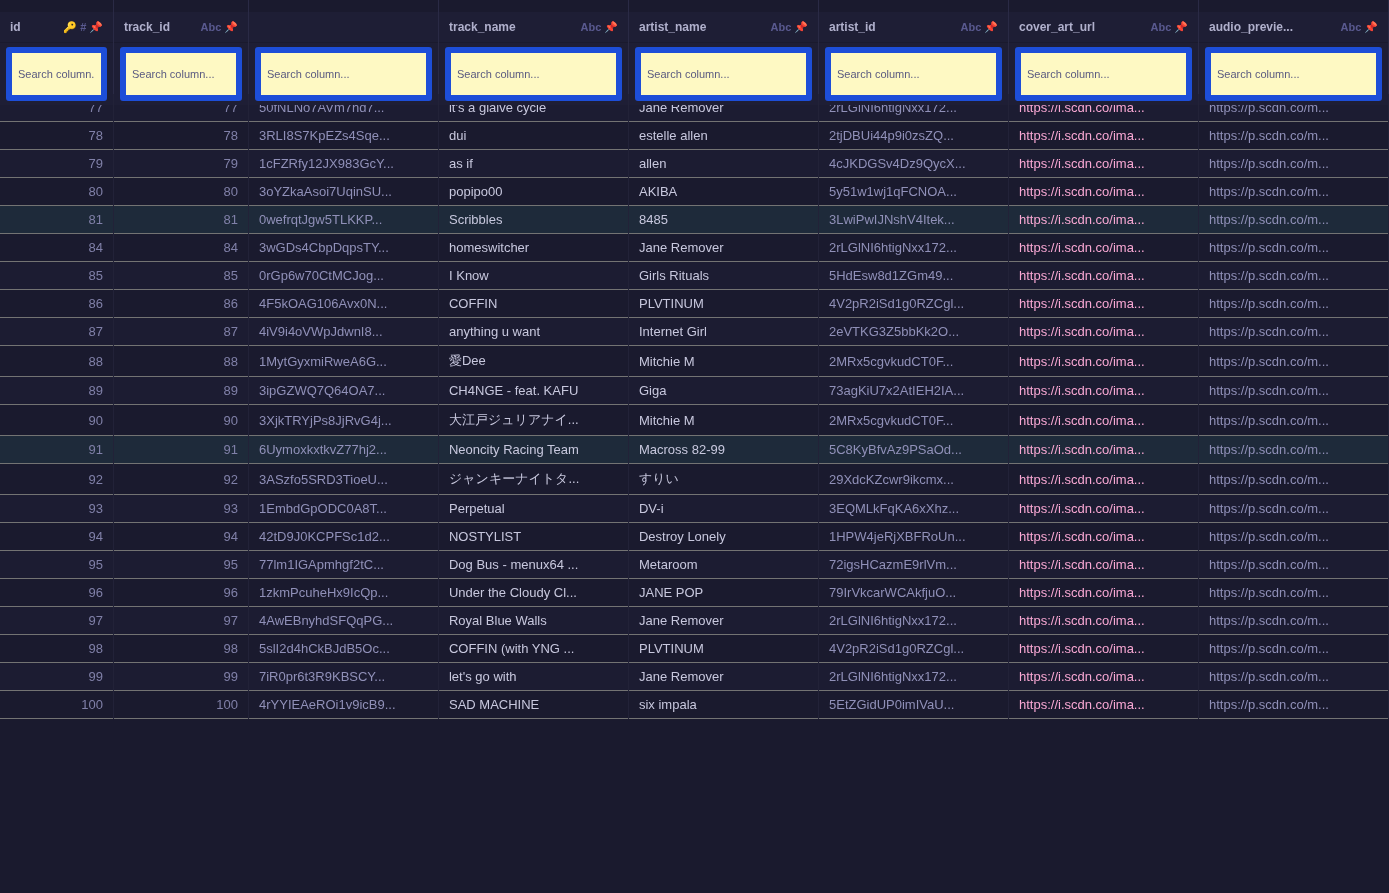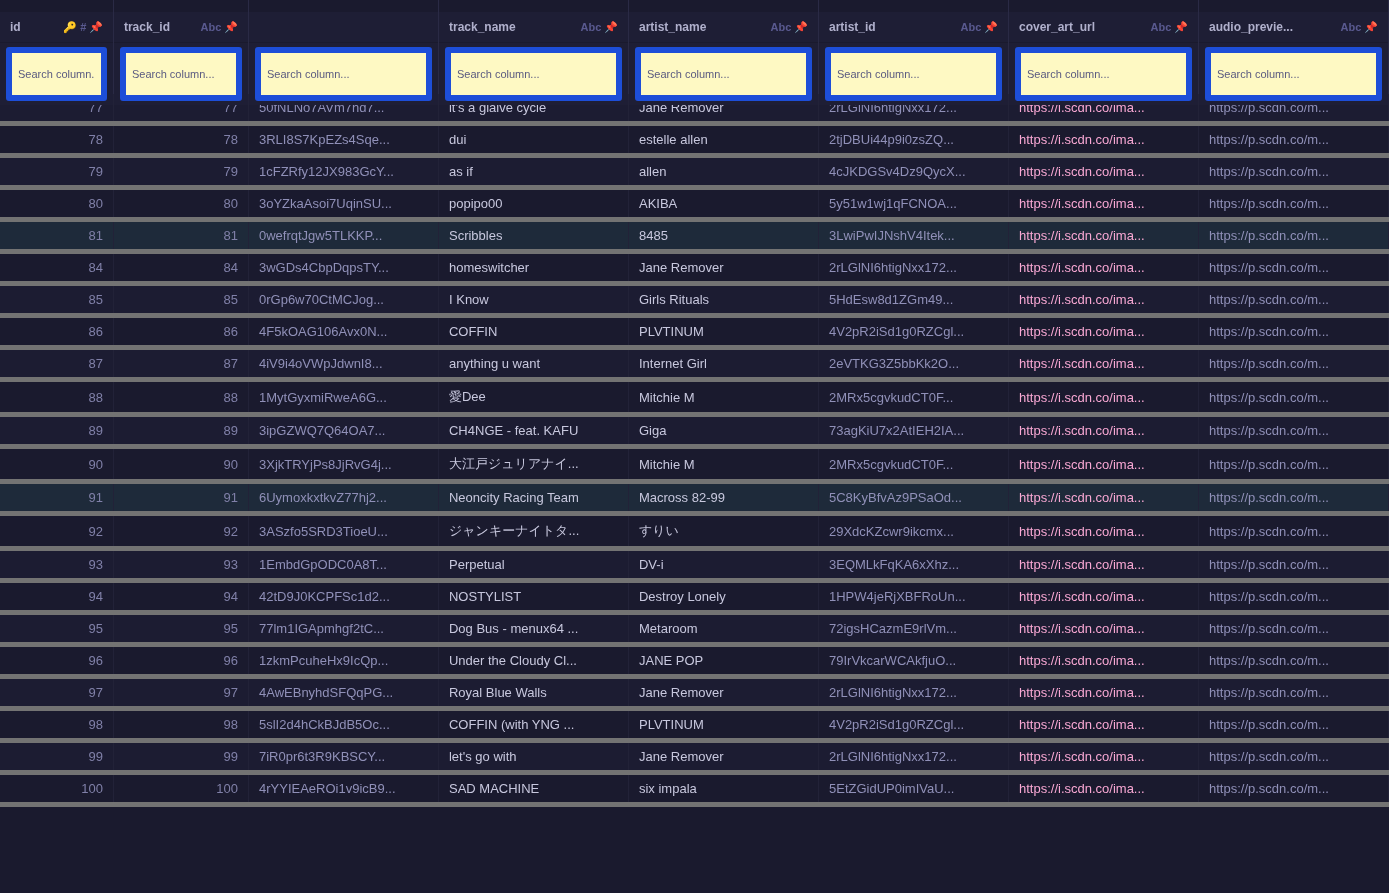--- a/index.html
+++ b/index.html
@@ -53,21 +53,21 @@
       border: 6px solid #1d4ed8;
       border-radius: 3px;
       color: #7a7aaa;
       font-size: 11px;
       padding: 15px 6px;
       outline: none;
     }
     .search-row input::placeholder { color: #5a5a80; }
     tbody tr {
       background: #1a1a2e;
-      border-bottom: 5px solid #737373;
+      border-bottom: 1px solid #737373;
     }
     tbody tr:nth-child(odd) { background: #1c1c32; }
     tbody tr.highlighted { background: #1e2a3a; }
     td {
       padding: 6px 10px;
       border-right: 1px solid #222238;
       white-space: nowrap;
       overflow: hidden;
       text-overflow: ellipsis;
       max-width: 180px;

